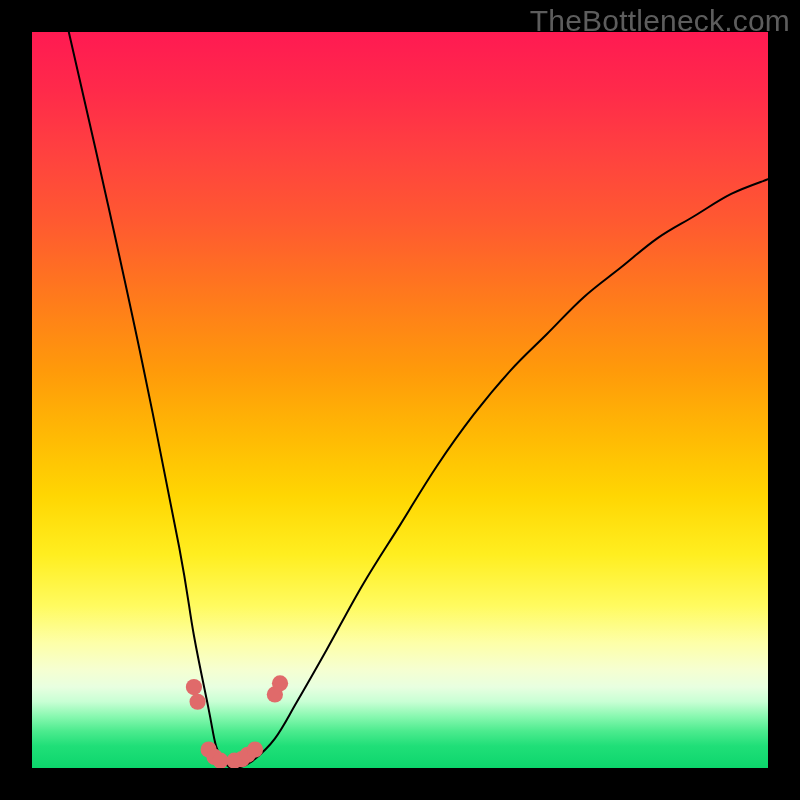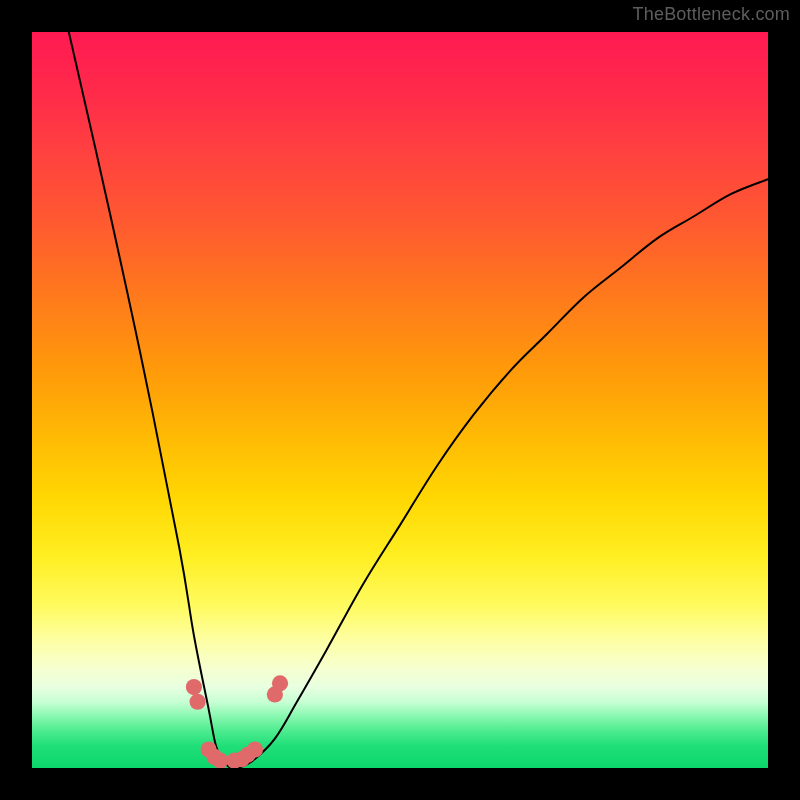--- a/index.html
+++ b/index.html
@@ -54,21 +54,21 @@
   }
   .curve {
     position: absolute;
     left: 0; top: 0;
   }
   .watermark {
     position: absolute;
     top: 4px;
     right: 10px;
     color: #5d5d5d;
-    font-size: 18px;
+    font-size: 30px;
     font-weight: 500;
     letter-spacing: 0.2px;
   }
 </style>
 </head>
 <body>
 
 <div class="frame">
   <div class="plot-area">
     <div class="gradient"></div>

